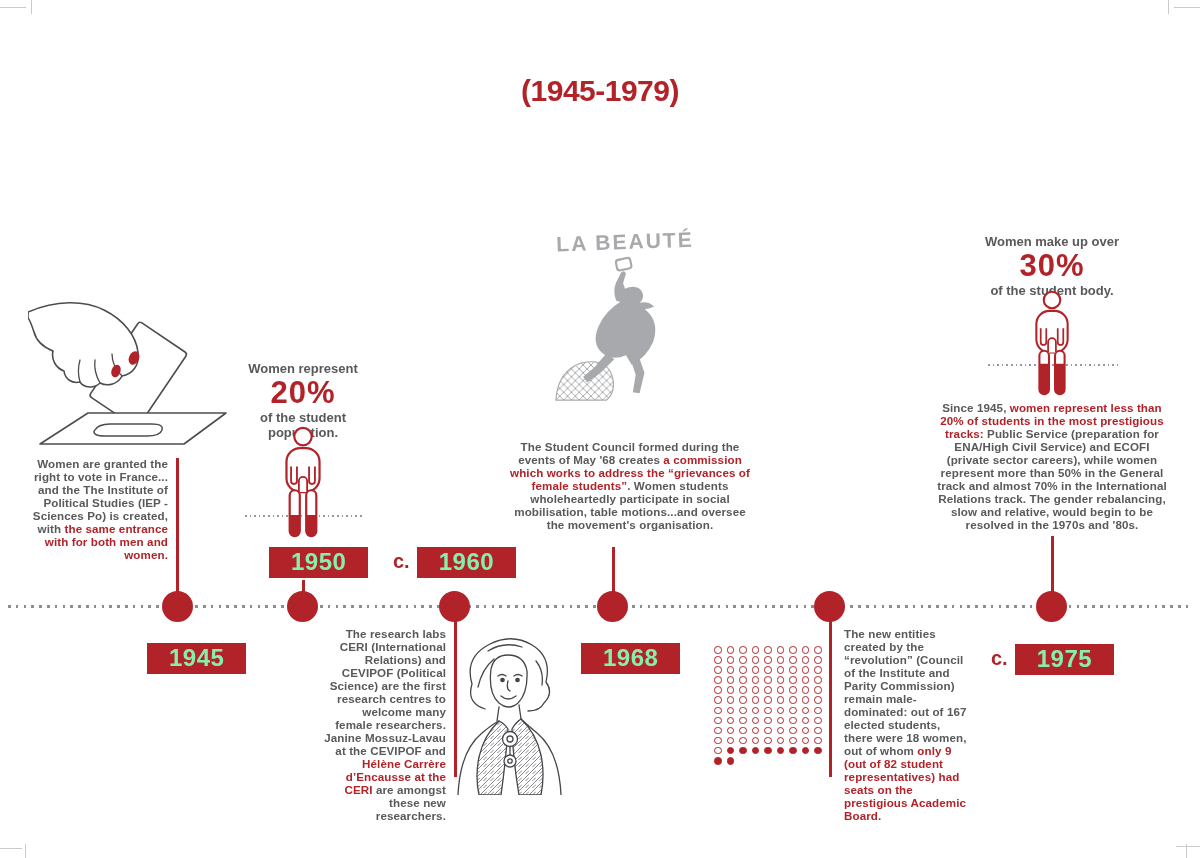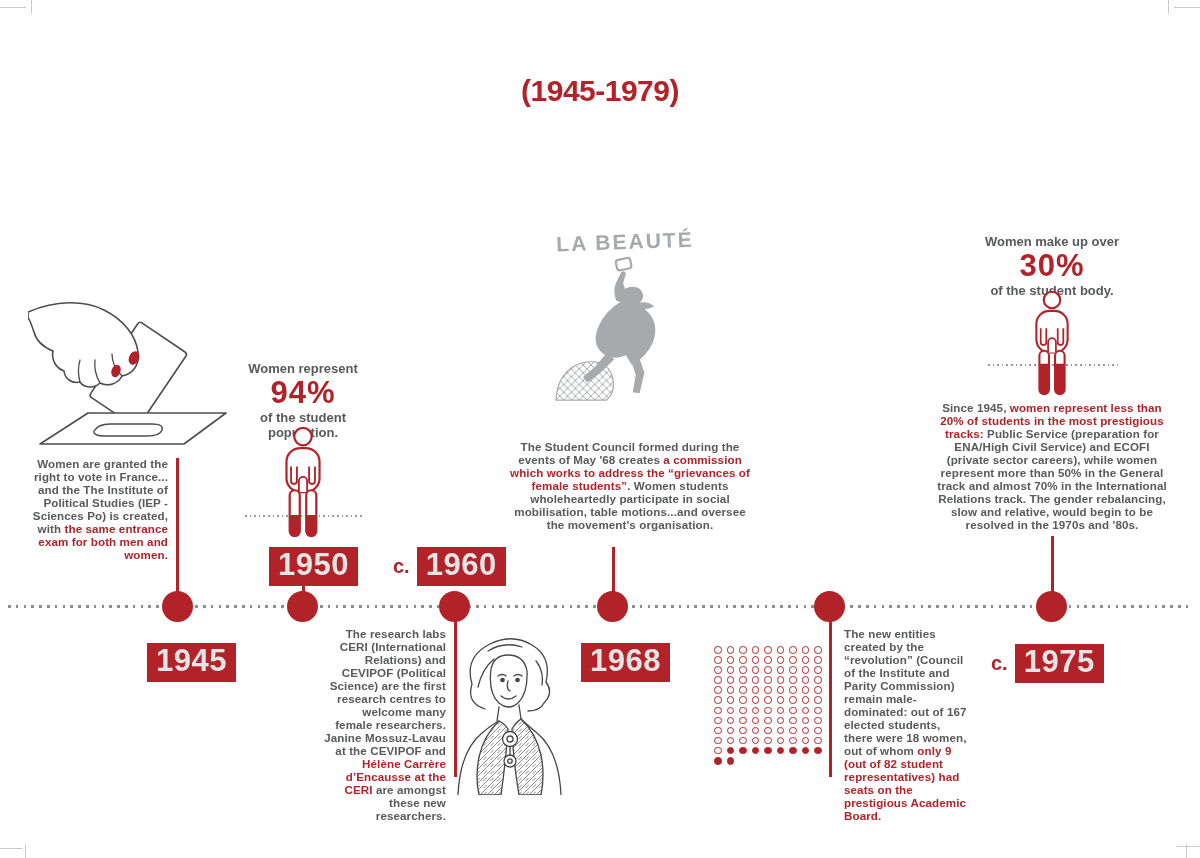--- a/index.html
+++ b/index.html
@@ -5,22 +5,22 @@
   html,body{margin:0;padding:0;background:#ffffff;}
   .canvas{position:relative;width:1200px;height:858px;background:#fff;overflow:hidden;
           font-family:"Liberation Sans",sans-serif;}
   .abs{position:absolute;}
   .title-row{display:flex;justify-content:center;align-items:baseline;gap:14px;width:100%;}
   .title-main{color:#B22329;font-size:47px;font-weight:700;letter-spacing:-1px;}
   .title-period{color:#B22329;font-size:30px;font-weight:700;letter-spacing:-.5px;}
   .textblock{font-weight:700;font-size:11.6px;line-height:1.12;color:#58595B;letter-spacing:.1px;}
   .right{text-align:right;}.center{text-align:center;}.left{text-align:left;}
   .red{color:#B22329;}
-  .year-box{background:#B22329;color:#e5e5e5;font-weight:700;font-size:31px;letter-spacing:.5px;
-            padding:2px 9px 4px;display:inline-block;line-height:1.05;}
+  .year-box{background:#B22329;color:#86efac;font-weight:700;font-size:24px;letter-spacing:.5px;
+            padding:2px 22px 4px;display:inline-block;line-height:1.05;}
   .c-prefix{color:#B22329;font-weight:700;font-size:20px;margin-right:7px;vertical-align:2px;}
   .dot-circle{width:31px;height:31px;border-radius:50%;background:#B22329;}
   .vline{width:3px;background:#B22329;}
   .timeline-dots{height:2.6px;background:repeating-linear-gradient(90deg,#8b8d90 0 2.6px,transparent 2.6px 7.8px);}
   .level-dots{height:1.6px;background:repeating-linear-gradient(90deg,#97999b 0 1.6px,transparent 1.6px 4.6px);}
   .stat-intro,.stat-caption{font-weight:700;font-size:13px;line-height:1.18;color:#58595B;}
   .stat-value{font-weight:700;font-size:31px;color:#B22329;letter-spacing:1px;line-height:1.08;}
   .dot-row{display:flex;gap:5px;margin-bottom:2.6px;}
   .dot{width:7.5px;height:7.5px;border-radius:50%;border:1.6px solid #B22329;box-sizing:border-box;display:block;}
   .dot.filled{background:#B22329;border-color:#B22329;}
@@ -54,29 +54,29 @@
     </g>
     <path d="M12,152 L60,121 L198,121 L156,152 Z" fill="#fff" stroke="#4d4d4f" stroke-width="1.6" stroke-linejoin="round"></path>
     <path d="M66,139 q4,-7 16,-7 l42,0 q12,0 10,6 q-2,6 -15,6 l-42,0 q-12,0 -11,-5 Z" fill="#fff" stroke="#4d4d4f" stroke-width="1.4"></path>
     <path d="M0,20 C28,8 56,8 76,18 C96,28 108,44 110,60 C112,74 104,82 94,84 C90,92 80,95 72,91 C66,97 56,96 52,90 C44,92 37,87 36,79 C28,76 23,68 25,59 C15,55 8,48 6,40 C4,34 2,28 0,26 Z" fill="#fff" stroke="#4d4d4f" stroke-width="1.6" stroke-linejoin="round"></path>
     <path d="M94,84 C88,78 84,70 84,62 M72,91 C68,84 66,76 67,68 M52,90 C50,83 50,75 52,68" fill="none" stroke="#4d4d4f" stroke-width="1.3" stroke-linecap="round"></path>
     <ellipse cx="106" cy="66" rx="5" ry="7" fill="#B22329" transform="rotate(24 106 66)"></ellipse>
     <ellipse cx="88" cy="79" rx="4.5" ry="6.5" fill="#B22329" transform="rotate(20 88 79)"></ellipse>
   </svg>
 
   <div class="abs textblock right" style="left:28px;top:457px;width:140px">
-    <span>Women are granted the right to vote in France... and the The Institute of Political Studies (IEP - Sciences Po) is created, with </span><span class="red">the same entrance exam for both men and women.</span>
+    <span>Women are granted the right to vote in France... and the The Institute of Political Studies (IEP - Sciences Po) is created, with </span><span class="red">the same entrance with for both men and women.</span>
   </div>
   <div class="abs vline" style="left:176px;top:458px;height:134px"></div>
   <div class="abs dot-circle" style="left:162px;top:591px"></div>
   <div class="abs year-box" style="left:147px;top:643px">1945</div>
 
   <div class="abs center" style="left:240px;top:361px;width:126px">
     <div class="stat-intro">Women represent</div>
-    <div class="stat-value">94%</div>
+    <div class="stat-value">20%</div>
     <div class="stat-caption">of the student population.</div>
   </div>
   <div class="abs level-dots" style="left:245px;top:515px;width:118px"></div>
   <svg class="abs" style="left:268px;top:426px" width="70" height="112" viewBox="0 0 76 122">
     <defs>
         <clipPath id="clip20">
           <rect x="0" y="97" width="76" height="25"></rect>
         </clipPath>
       </defs>
     <g fill="#fff" stroke="#B22329" stroke-width="2.4">

